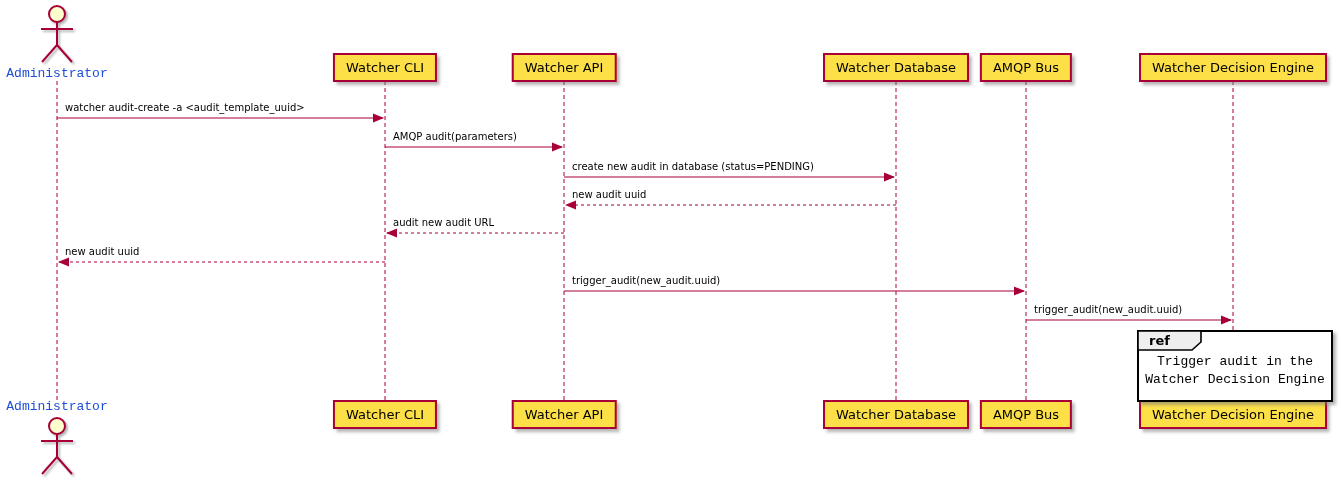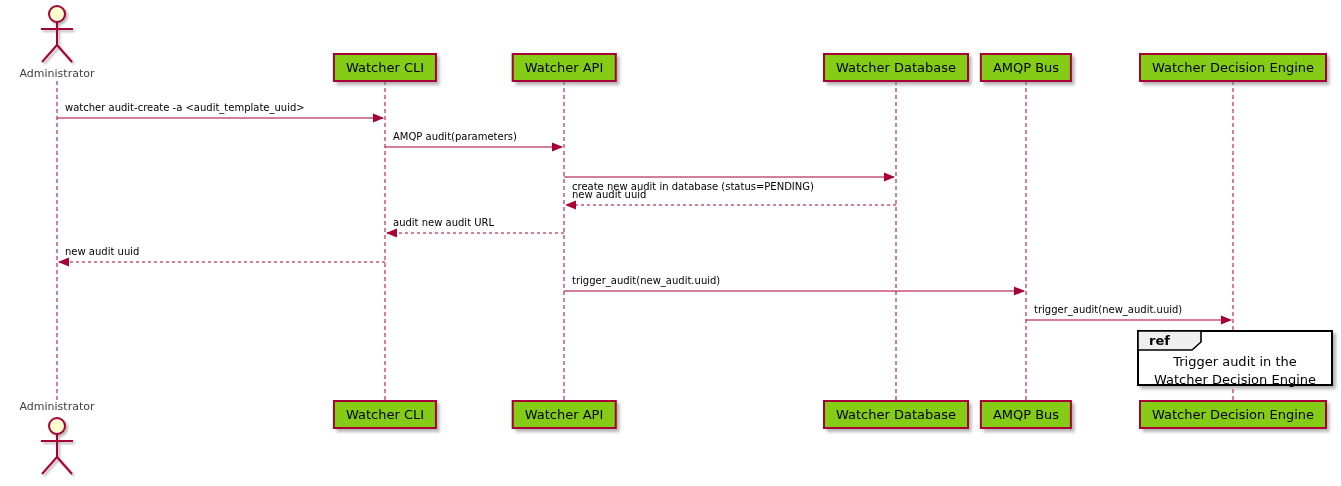--- a/index.html
+++ b/index.html
@@ -8,38 +8,39 @@
     width: 1341px;
     height: 486px;
     background: #ffffff;
     font-family: "DejaVu Sans", "Liberation Sans", sans-serif;
     overflow: hidden;
   }
   #diagram-svg { position: absolute; left: 0; top: 0; z-index: 1; }
   .pbox {
     position: absolute;
     transform: translateX(-50%);
-    background: #84cc16;
+    background: #fde047;
     border: 2px solid #A80036;
     box-shadow: 3px 3px 3px rgba(120,120,120,0.55);
     font-size: 13px;
     color: #000;
     padding: 5px 11px;
     white-space: nowrap;
     z-index: 2;
     line-height: 15px;
   }
   .actor-label {
     position: absolute;
     transform: translateX(-50%);
-    font-size: 11px;
-    color: #404040;
+    font-size: 13px;
+    color: #1d4ed8;
     white-space: nowrap;
     z-index: 2;
     line-height: 15px;
+    font-family: Liberation Mono, monospace;
   }
   .msg-label {
     position: absolute;
     font-size: 10px;
     color: #000;
     white-space: nowrap;
     z-index: 2;
     line-height: 14px;
   }
   .ref-box {
@@ -67,20 +68,21 @@
     z-index: 4;
   }
   .ref-text {
     position: absolute;
     left: 0; right: 0;
     top: 21px;
     text-align: center;
     font-size: 13px;
     color: #000;
     line-height: 18px;
+    font-family: Liberation Mono, monospace;
   }
 </style>
 </head>
 <body>
 
 <div id="stage">
     <svg width="1341" height="486" id="diagram-svg">
       <line x1="57" y1="81" x2="57" y2="400" stroke="#A80036" stroke-width="1" stroke-dasharray="4,3"></line>
       <line x1="385" y1="81" x2="385" y2="400" stroke="#A80036" stroke-width="1" stroke-dasharray="4,3"></line>
       <line x1="564" y1="81" x2="564" y2="400" stroke="#A80036" stroke-width="1" stroke-dasharray="4,3"></line>
@@ -125,27 +127,27 @@
     <div class="pbox" style="left: 564px; top: 53px;">Watcher API</div>
     <div class="pbox" style="left: 564px; top: 400px;">Watcher API</div>
     <div class="pbox" style="left: 896px; top: 53px;">Watcher Database</div>
     <div class="pbox" style="left: 896px; top: 400px;">Watcher Database</div>
     <div class="pbox" style="left: 1026px; top: 53px;">AMQP Bus</div>
     <div class="pbox" style="left: 1026px; top: 400px;">AMQP Bus</div>
     <div class="pbox" style="left: 1233px; top: 53px;">Watcher Decision Engine</div>
     <div class="pbox" style="left: 1233px; top: 400px;">Watcher Decision Engine</div>
     <div class="msg-label" style="left: 65px; top: 101px;">watcher audit-create -a &lt;audit_template_uuid&gt;</div>
     <div class="msg-label" style="left: 393px; top: 130px;">AMQP audit(parameters)</div>
-    <div class="msg-label" style="left: 572px; top: 160px; margin-top: 20px;">create new audit in database (status=PENDING)</div>
+    <div class="msg-label" style="left: 572px; top: 160px;">create new audit in database (status=PENDING)</div>
     <div class="msg-label" style="left: 572px; top: 188px;">new audit uuid</div>
     <div class="msg-label" style="left: 393px; top: 216px;">audit new audit URL</div>
     <div class="msg-label" style="left: 65px; top: 245px;">new audit uuid</div>
     <div class="msg-label" style="left: 572px; top: 274px;">trigger_audit(new_audit.uuid)</div>
     <div class="msg-label" style="left: 1034px; top: 303px;">trigger_audit(new_audit.uuid)</div>
-    <div class="ref-box" style="left: 1137px; top: 330px; width: 196px; height: 56px;">
+    <div class="ref-box" style="left: 1137px; top: 330px; width: 196px; height: 72px;">
       <svg class="ref-tag" width="66" height="21">
         <polygon points="1,1 64,1 64,12 55,20 1,20" fill="#EEEEEE" stroke="#000000" stroke-width="1.6"></polygon>
       </svg>
       <span class="ref-keyword">ref</span>
       <div class="ref-text">
         <div>Trigger audit in the</div>
         <div>Watcher Decision Engine</div>
       </div>
     </div>
   </div>

